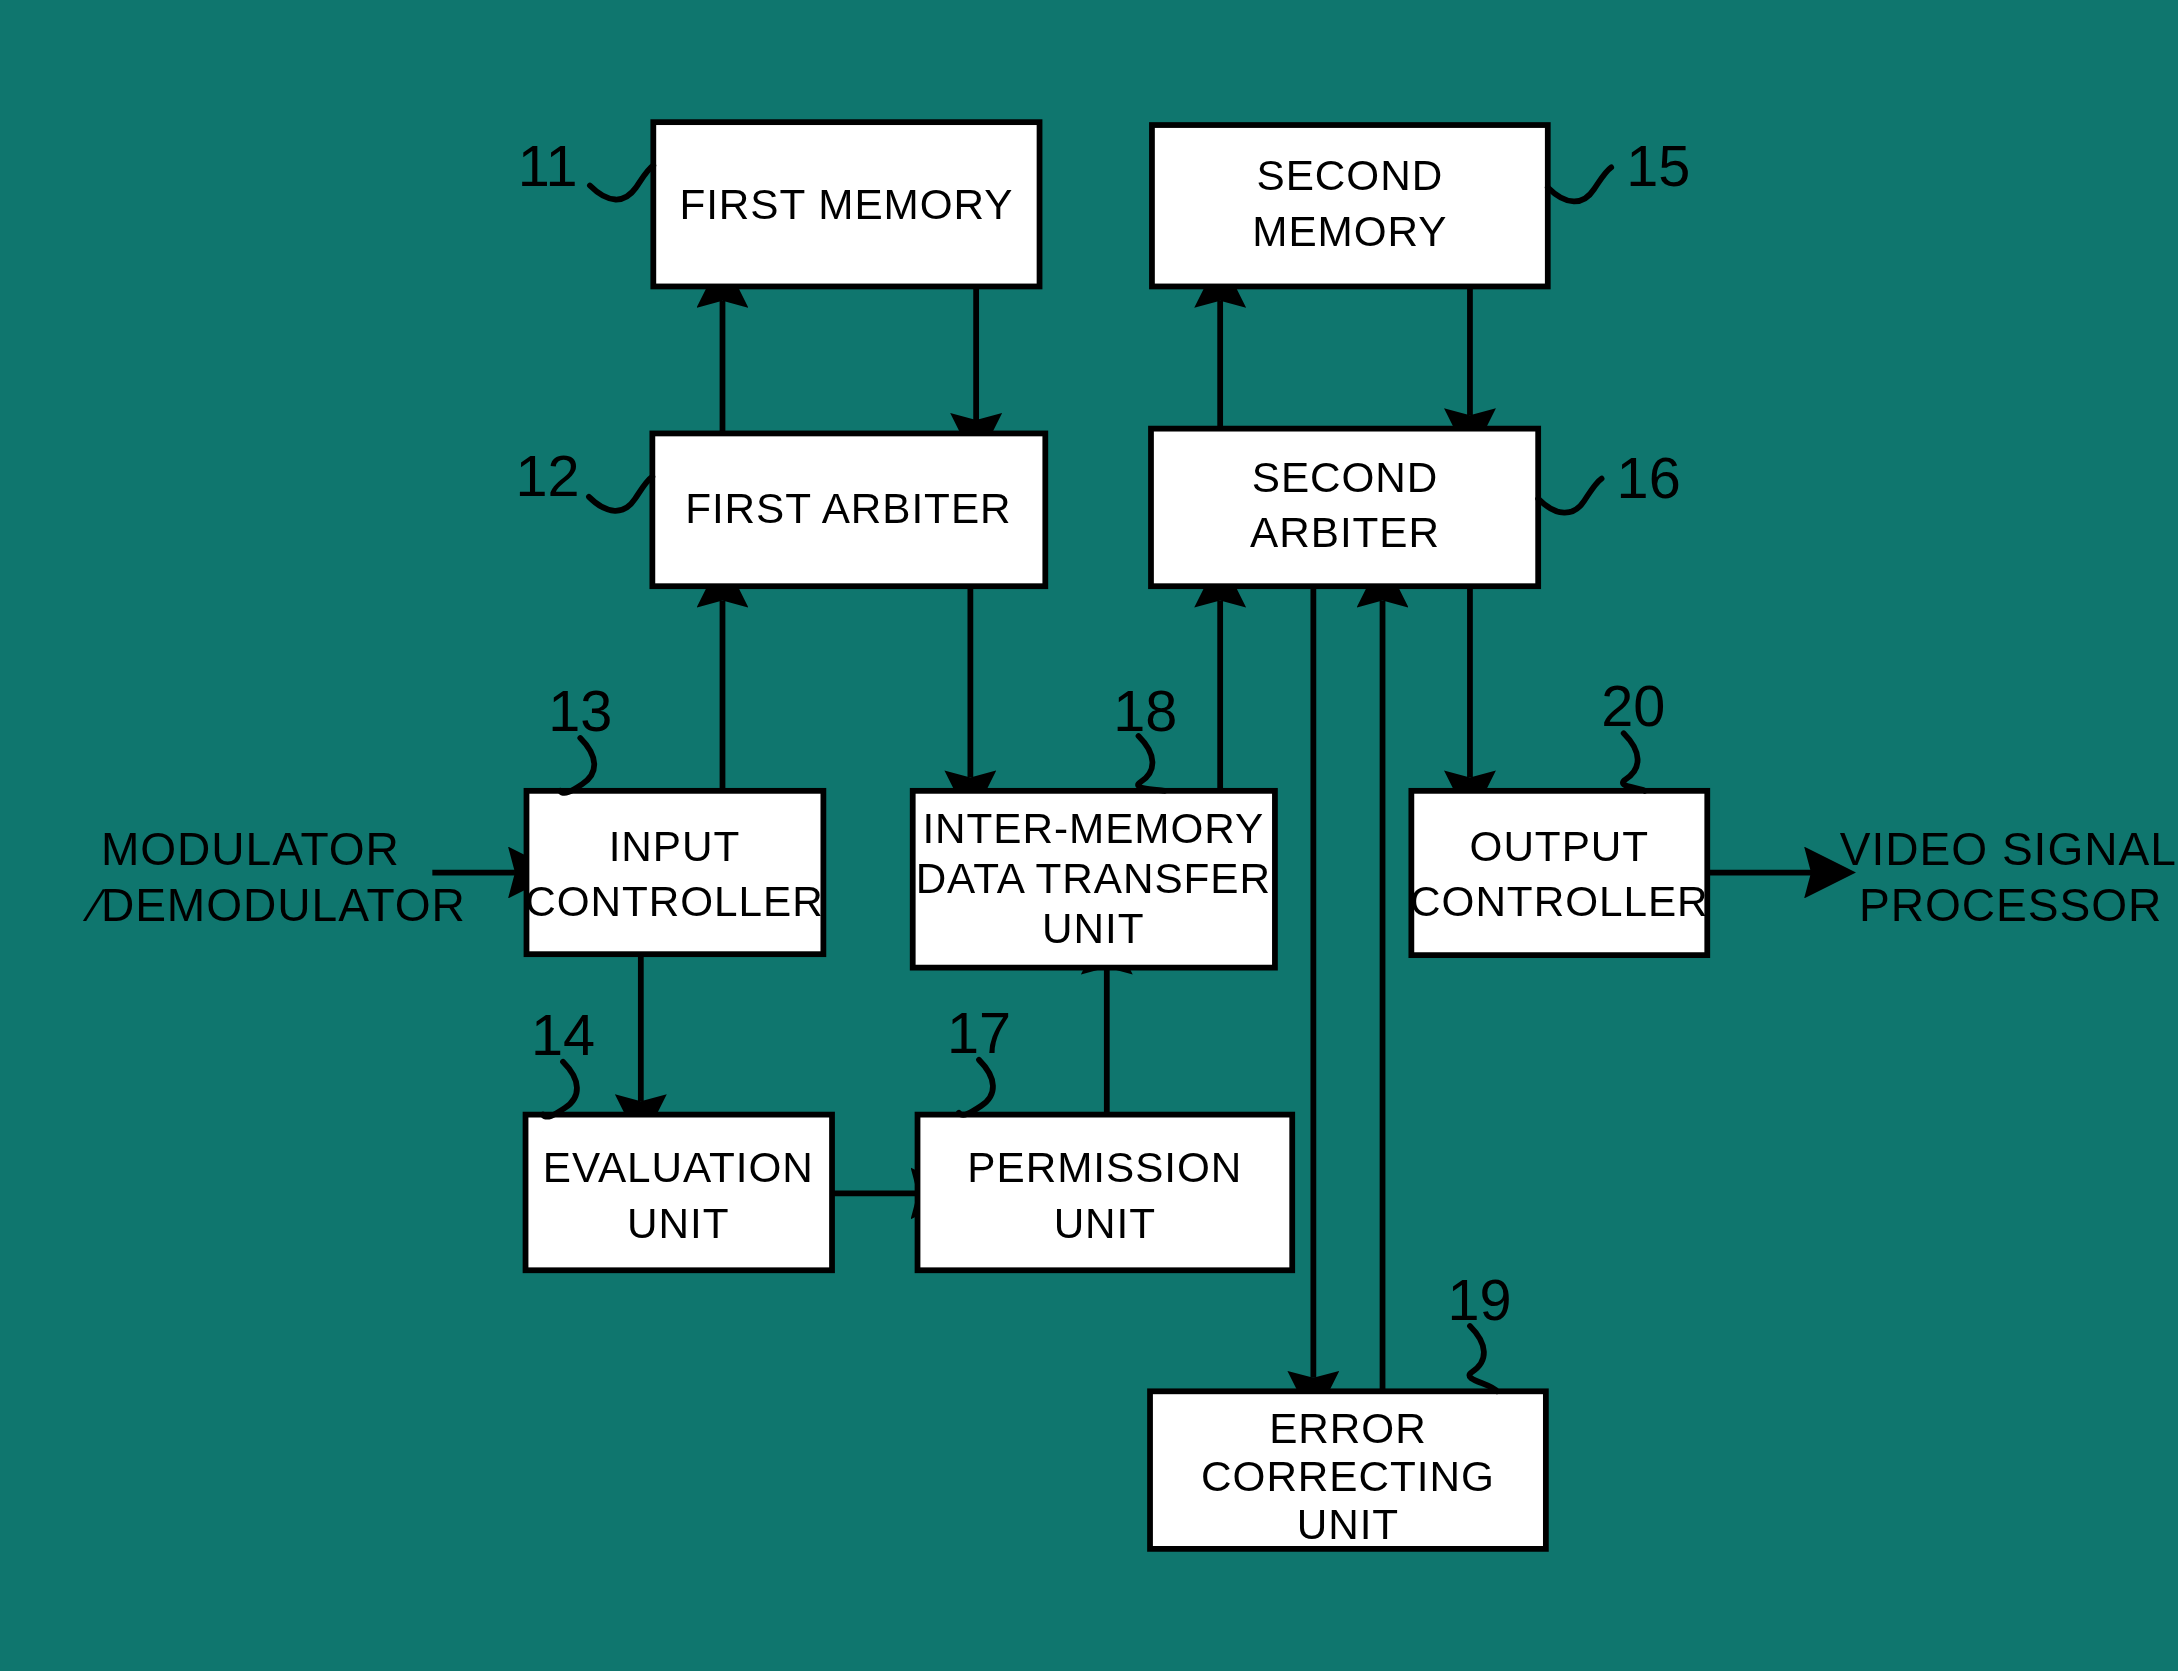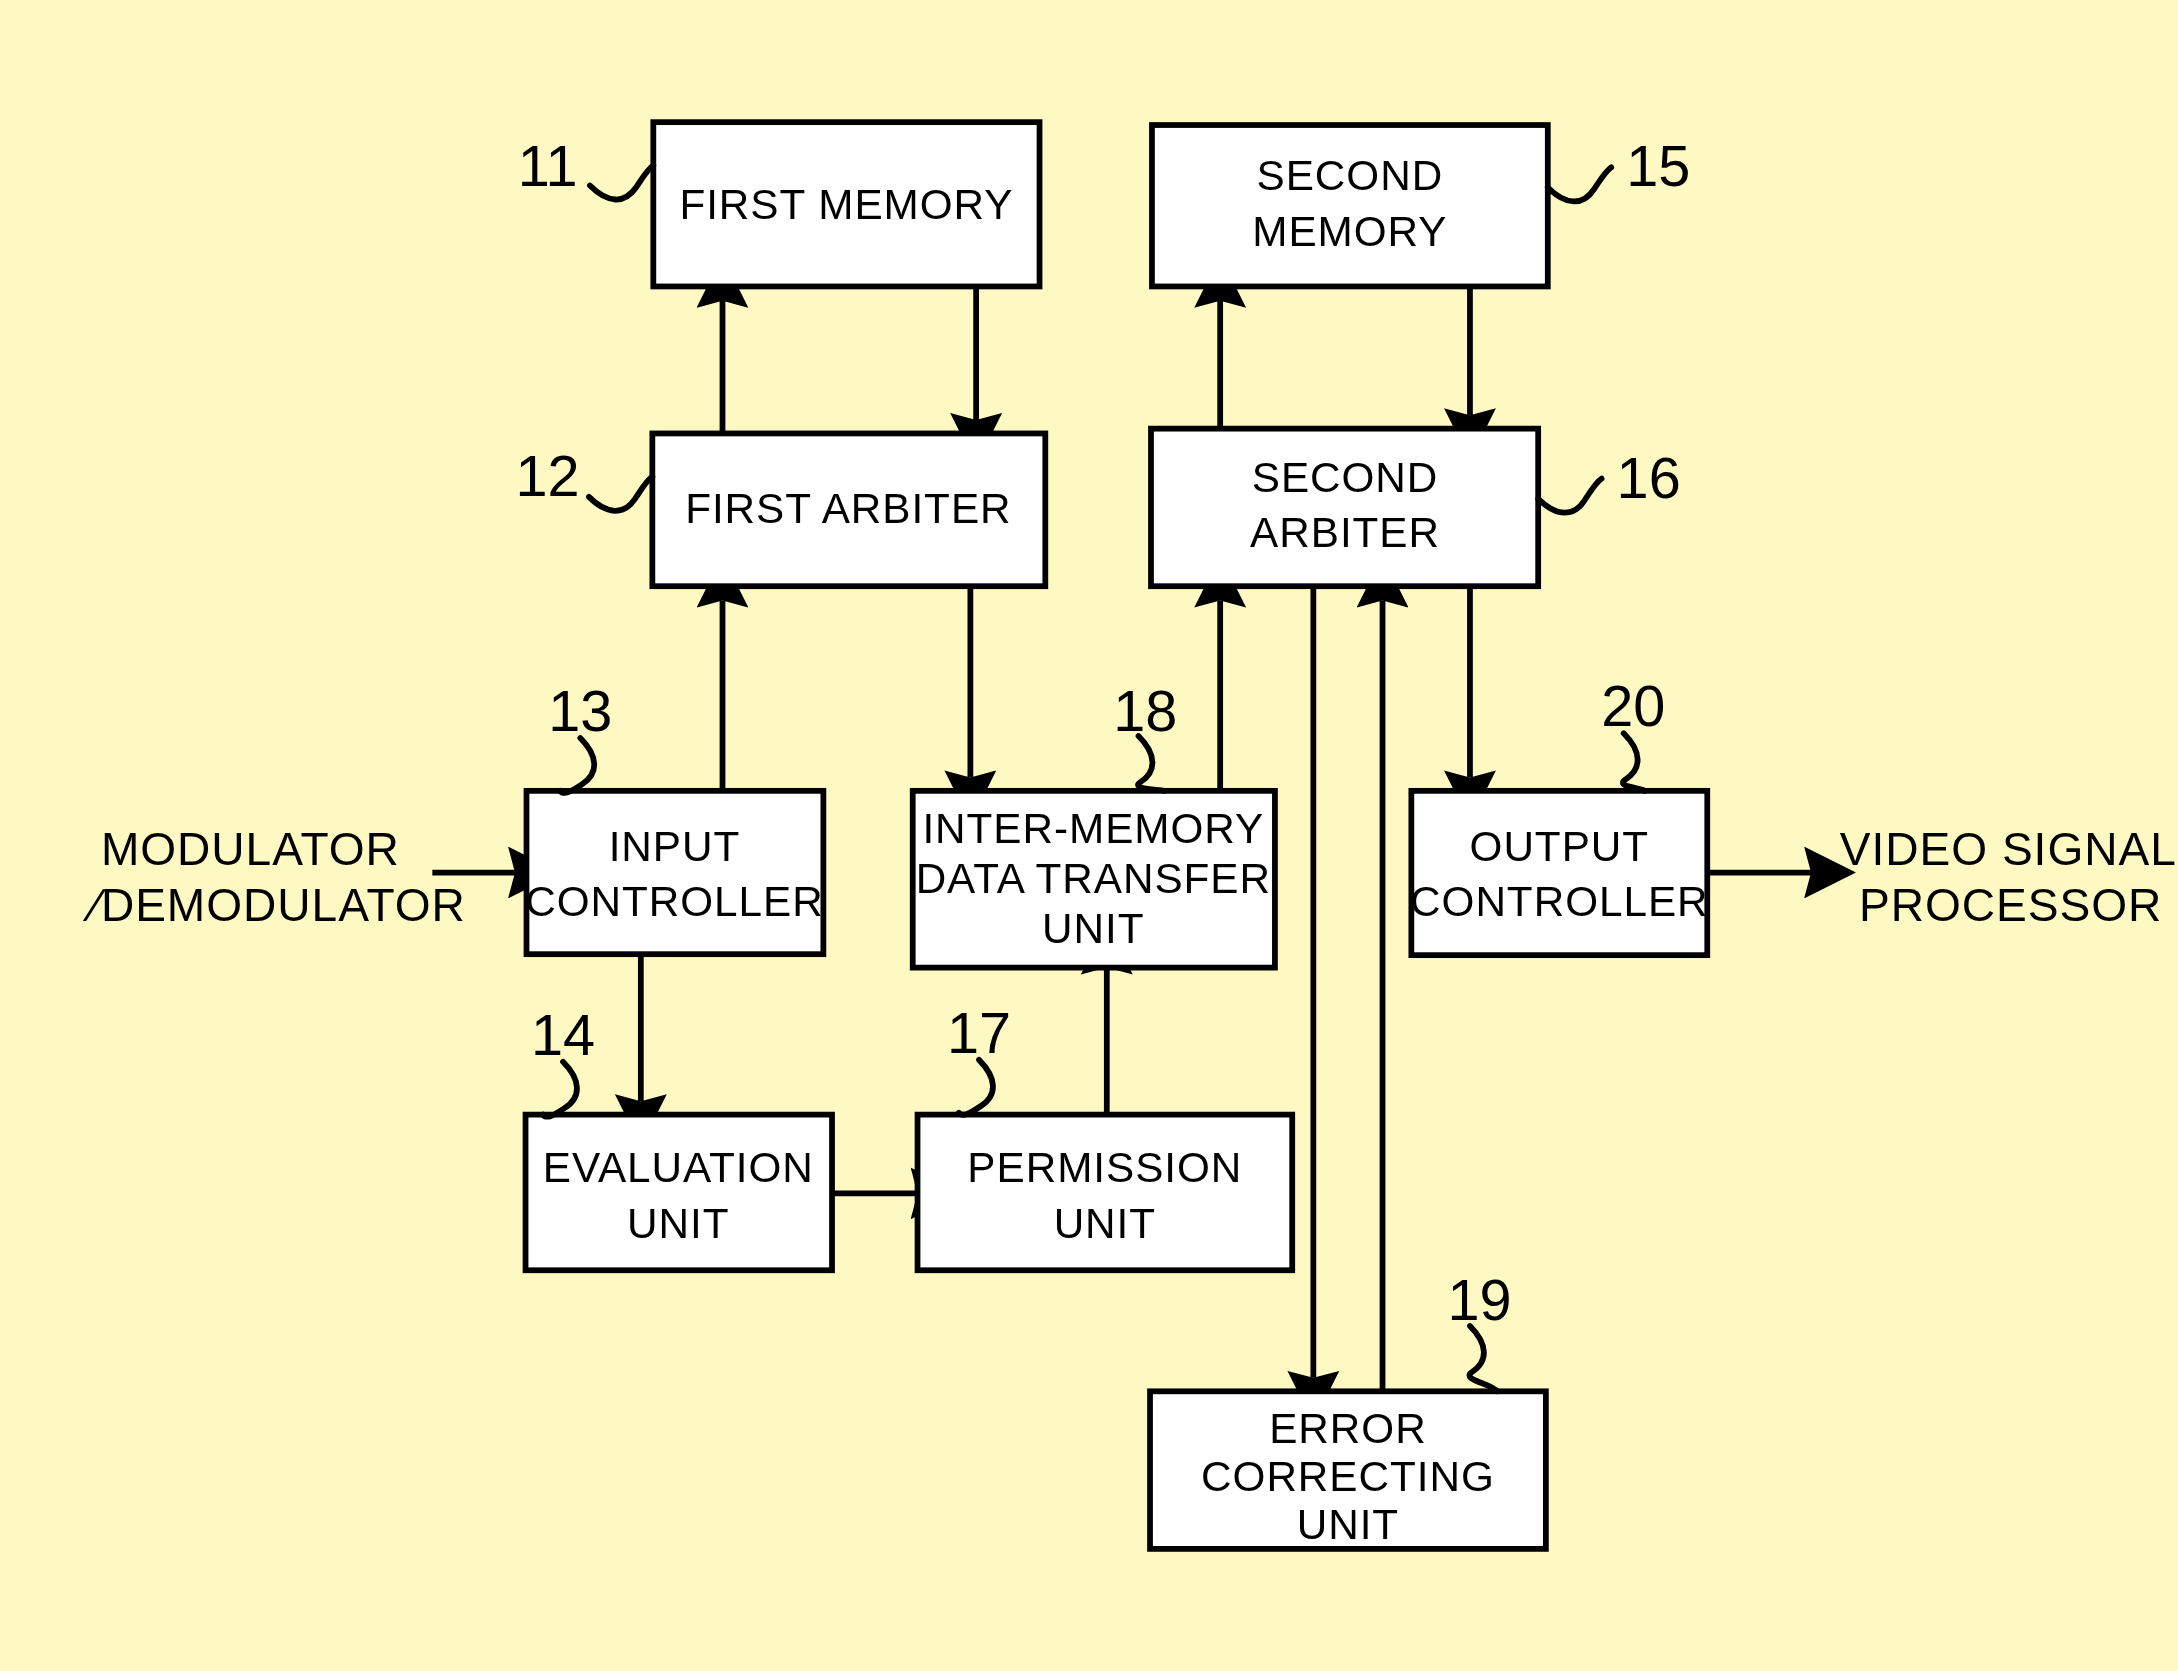--- a/index.html
+++ b/index.html
@@ -1,17 +1,17 @@
 <!DOCTYPE html>
 <html><head>
 <meta charset="utf-8">
 <style>
   html,body{margin:0;padding:0;background:#ffffff;}
   body{width:2179px;height:1672px;overflow:hidden;font-family:"Liberation Sans",sans-serif;}
-  #stage{position:relative;width:2179px;height:1672px;background:#fef9c3;}
+  #stage{position:relative;width:2179px;height:1672px;background:#0f766e;}
   svg#diagram{position:absolute;left:0;top:0;width:2179px;height:1672px;}
   .boxrect{fill:#ffffff;stroke:#000000;stroke-width:6;}
   .conn{stroke:#000000;stroke-width:6;fill:none;}
   .lead{stroke:#000000;stroke-width:6;fill:none;stroke-linecap:round;}
   text{font-family:"Liberation Sans",sans-serif;fill:#000000;}
   .blabel{font-size:44px;text-anchor:middle;dominant-baseline:middle;letter-spacing:1px;}
   .reflabel{font-size:60px;text-anchor:middle;dominant-baseline:middle;}
   .extlabel{font-size:48px;dominant-baseline:middle;letter-spacing:1px;}
 </style>
 </head>

